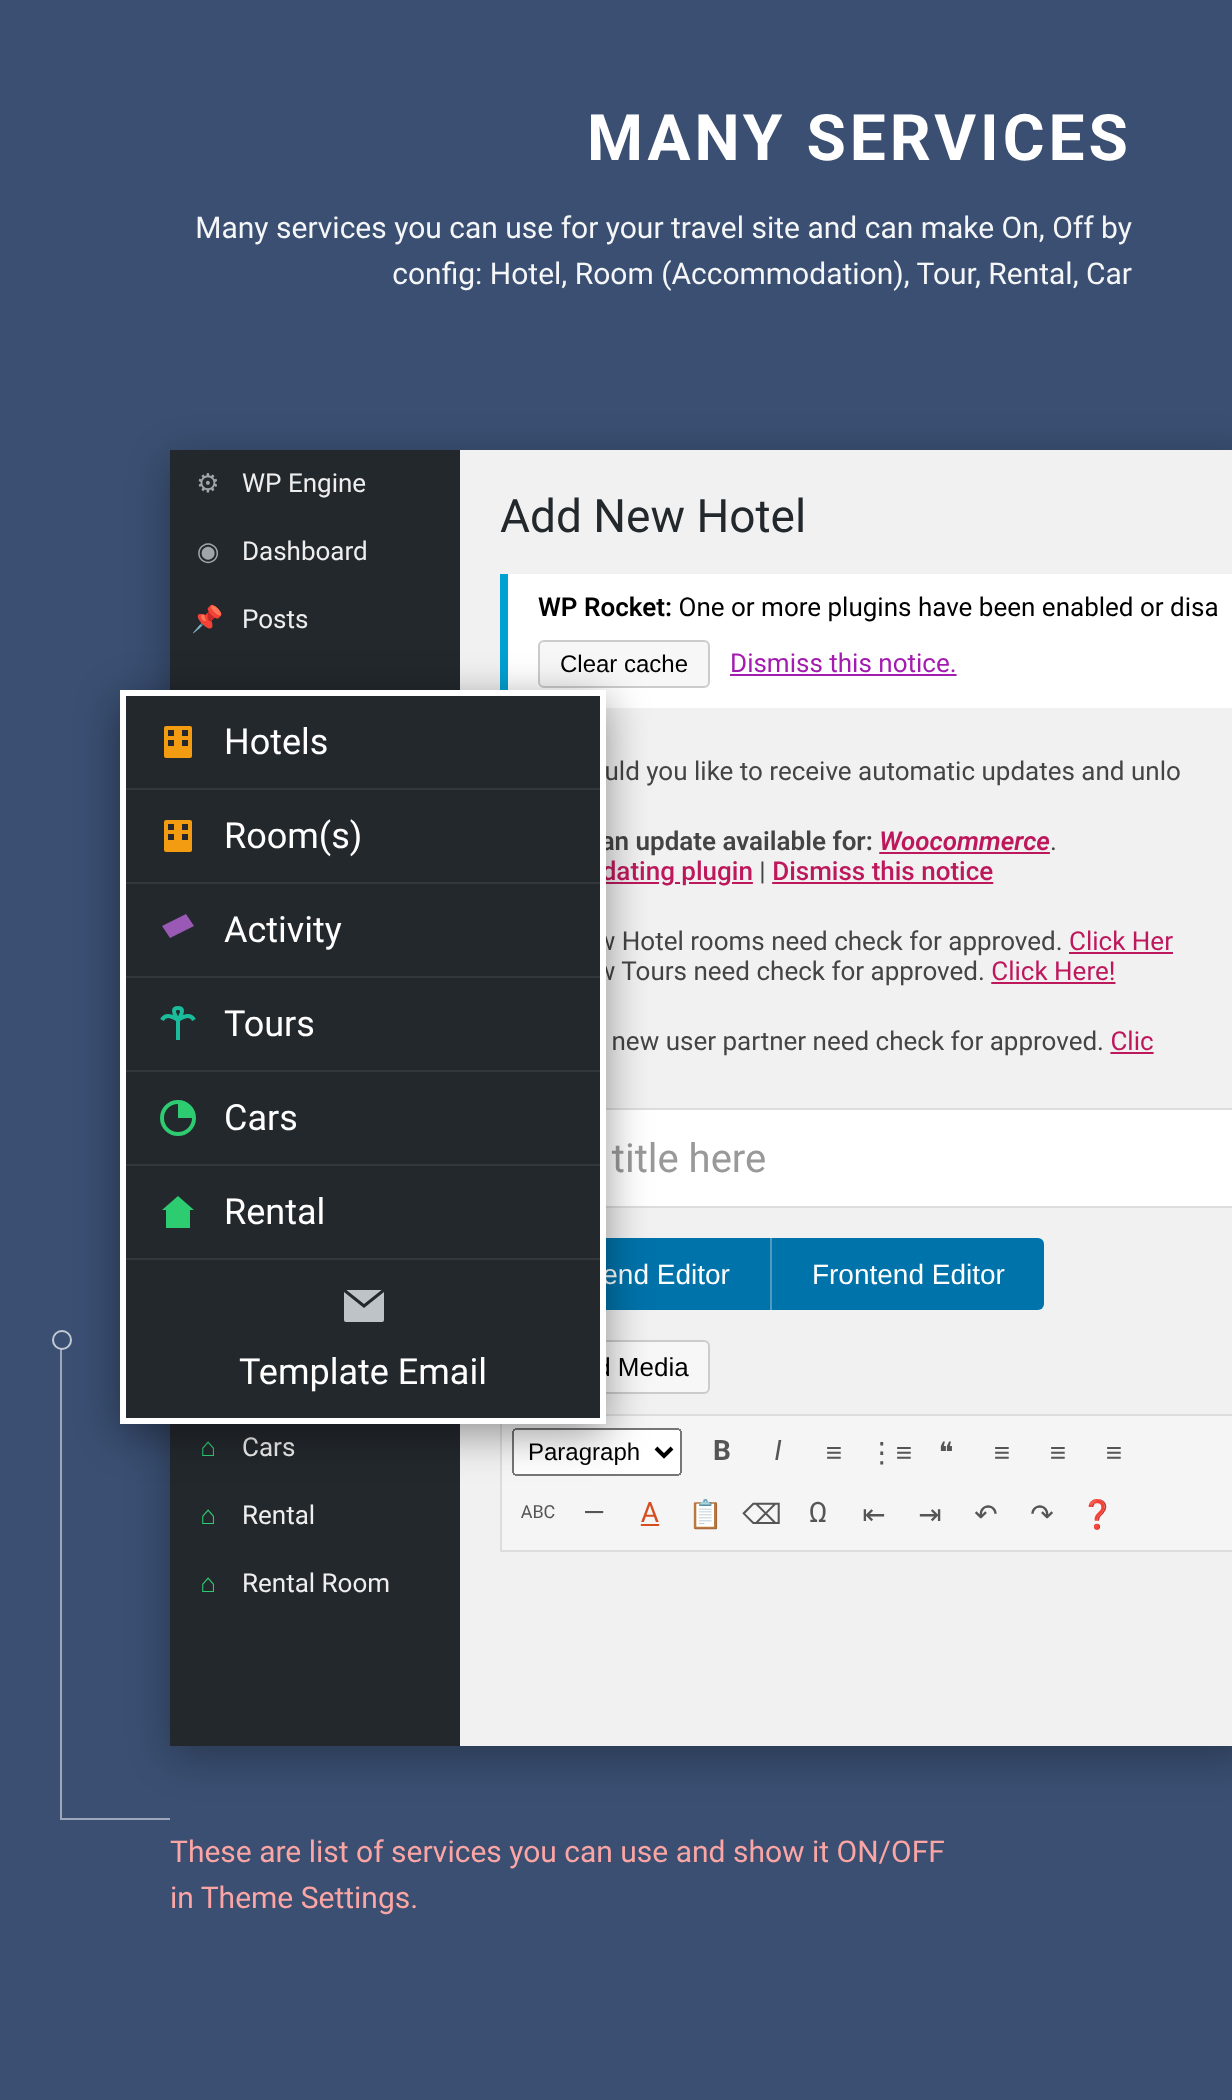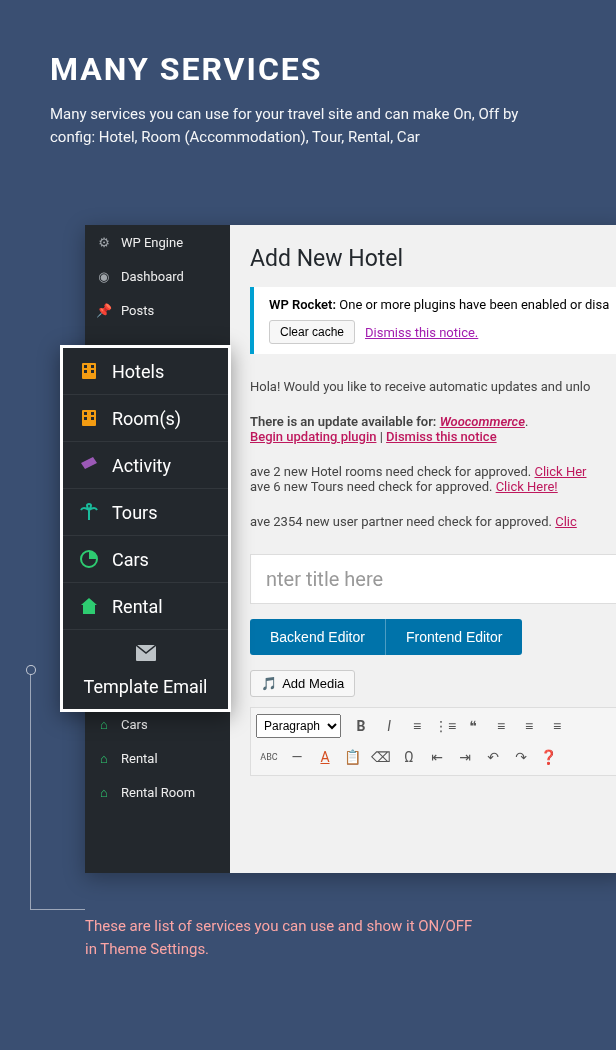--- a/index.html
+++ b/index.html
@@ -5,21 +5,21 @@
     * { margin: 0; padding: 0; box-sizing: border-box; }
     body {
       font-family: -apple-system, BlinkMacSystemFont, "Segoe UI", Roboto, sans-serif;
       background: #3a4f72;
       width: 616px;
       height: 1050px;
       position: relative;
       overflow: hidden;
     }
     .header {
-      text-align: left;
+      text-align: right;
       color: white;
       padding: 50px 50px 30px;
     }
     .header h1 {
       font-size: 32px;
       font-weight: 700;
       letter-spacing: 2px;
       margin-bottom: 15px;
     }
     .header p {
@@ -165,21 +165,21 @@
       align-items: center;
       justify-content: center;
       font-size: 14px;
       color: #555;
       cursor: pointer;
     }
     .popup {
       position: absolute;
       left: 60px;
       top: 345px;
-      width: 171px;
+      width: 243px;
       background: #23282d;
       border: 3px solid white;
       box-shadow: 0 5px 20px rgba(0,0,0,0.4);
       z-index: 10;
     }
     .popup .pitem {
       display: flex;
       align-items: center;
       padding: 12px 15px;
       color: white;

